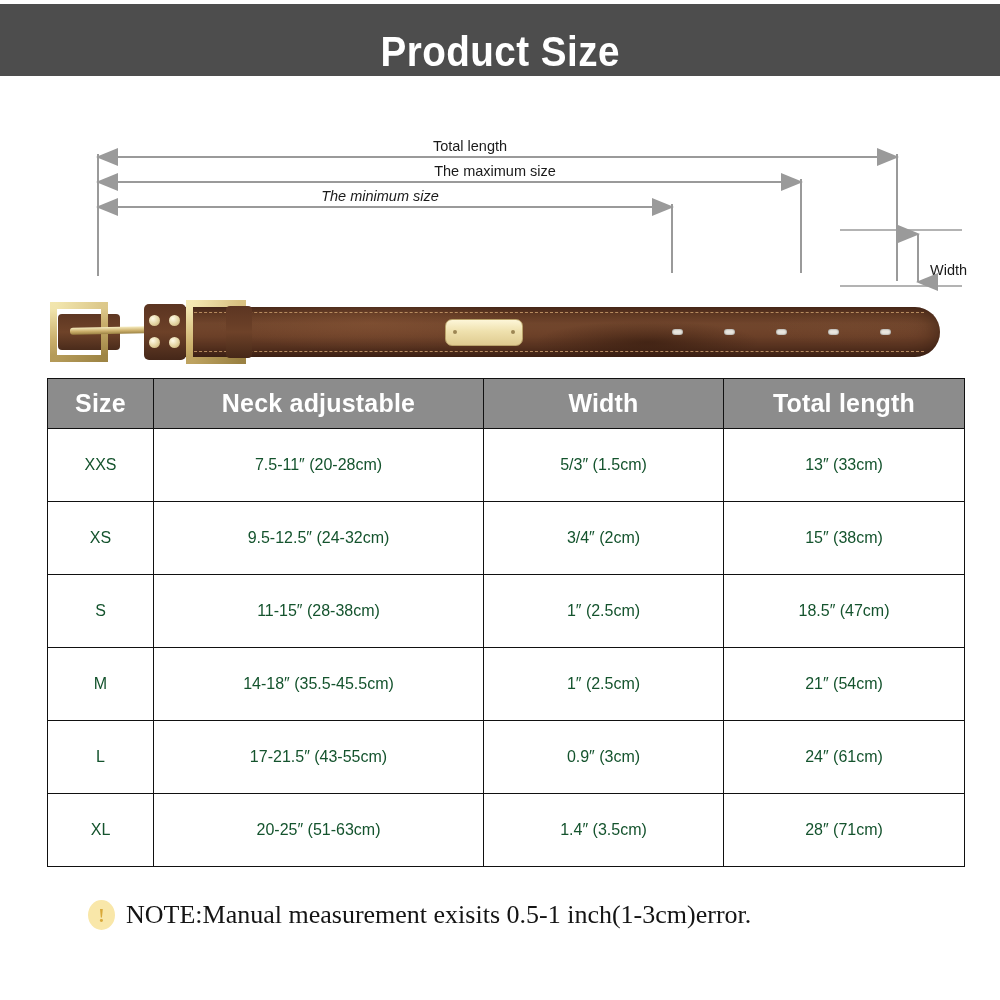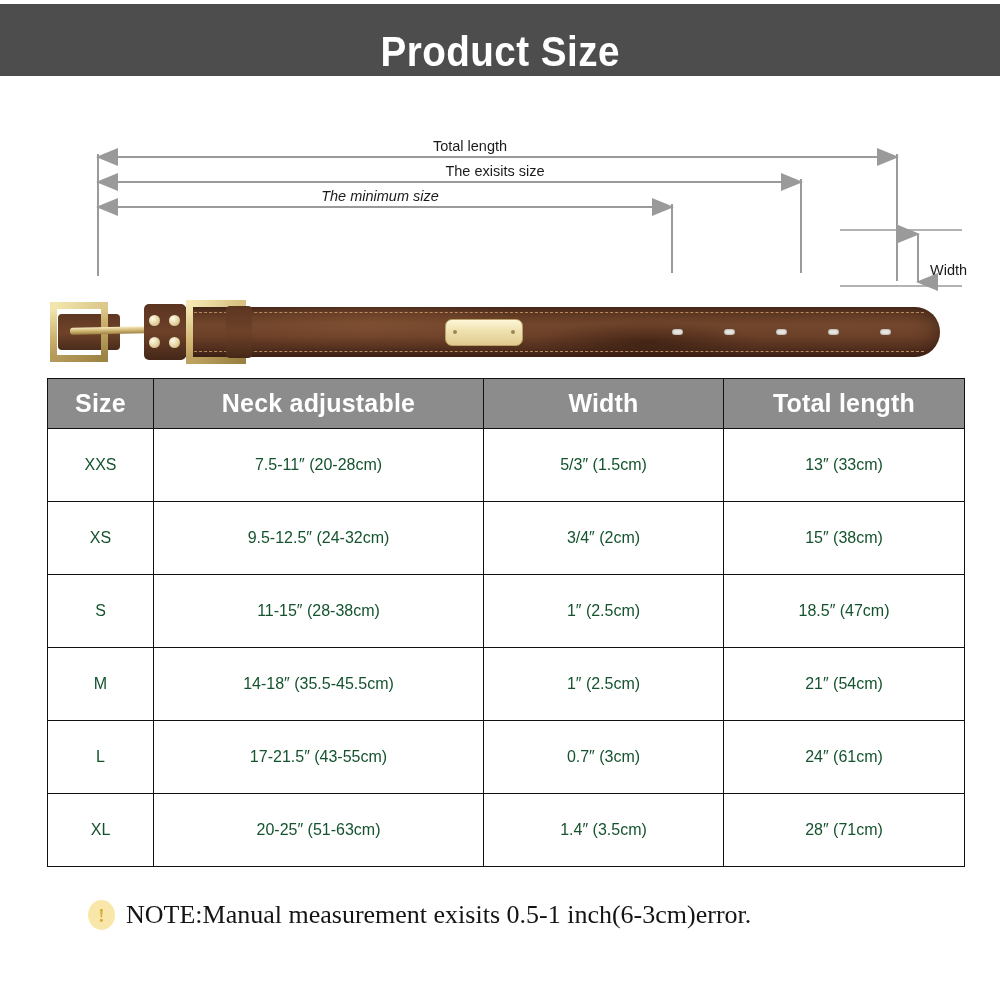--- a/index.html
+++ b/index.html
@@ -291,21 +291,21 @@
 </head>
 <body>
 
 <div id="header-bar">
   <div id="header-title">Product Size</div>
 </div>
 
 <div id="diagram">
 
   <div class="dim-label" style="left:390px; top:62px; width:160px;">Total length</div>
-  <div class="dim-label" style="left:400px; top:87px; width:190px;">The exisits size</div>
+  <div class="dim-label" style="left:400px; top:87px; width:190px;">The maximum size</div>
   <div class="dim-label" style="left:285px; top:112px; width:190px;font-style:italic;">The minimum size</div>
   <div class="dim-label right-of" style="left:930px; top:186px; width:66px;">Width</div>
 
   <svg width="1000" height="290" style="position:absolute;left:0;top:0;">
     <defs>
       <marker id="arrL" markerWidth="11" markerHeight="9" refX="1" refY="4.5" orient="auto">
         <path d="M11,0 L0,4.5 L11,9 z" fill="#9a9a9a"></path>
       </marker>
       <marker id="arrR" markerWidth="11" markerHeight="9" refX="10" refY="4.5" orient="auto">
         <path d="M0,0 L11,4.5 L0,9 z" fill="#9a9a9a"></path>
@@ -404,30 +404,30 @@
     </tr>
     <tr>
       <td>M</td>
       <td>14-18″  (35.5-45.5cm)</td>
       <td>1″  (2.5cm)</td>
       <td>21″  (54cm)</td>
     </tr>
     <tr>
       <td>L</td>
       <td>17-21.5″  (43-55cm)</td>
-      <td>0.7″  (3cm)</td>
+      <td>0.9″  (3cm)</td>
       <td>24″  (61cm)</td>
     </tr>
     <tr>
       <td>XL</td>
       <td>20-25″  (51-63cm)</td>
       <td>1.4″  (3.5cm)</td>
       <td>28″  (71cm)</td>
     </tr>
   </tbody>
 </table>
 
 <div id="note">
   <div id="note-icon">
       <span>!</span>
     </div>
-  <div id="note-text">NOTE:Manual measurement exisits 0.5-1 inch(6-3cm)error.</div>
+  <div id="note-text">NOTE:Manual measurement exisits 0.5-1 inch(1-3cm)error.</div>
 </div>
 
 </body></html>

